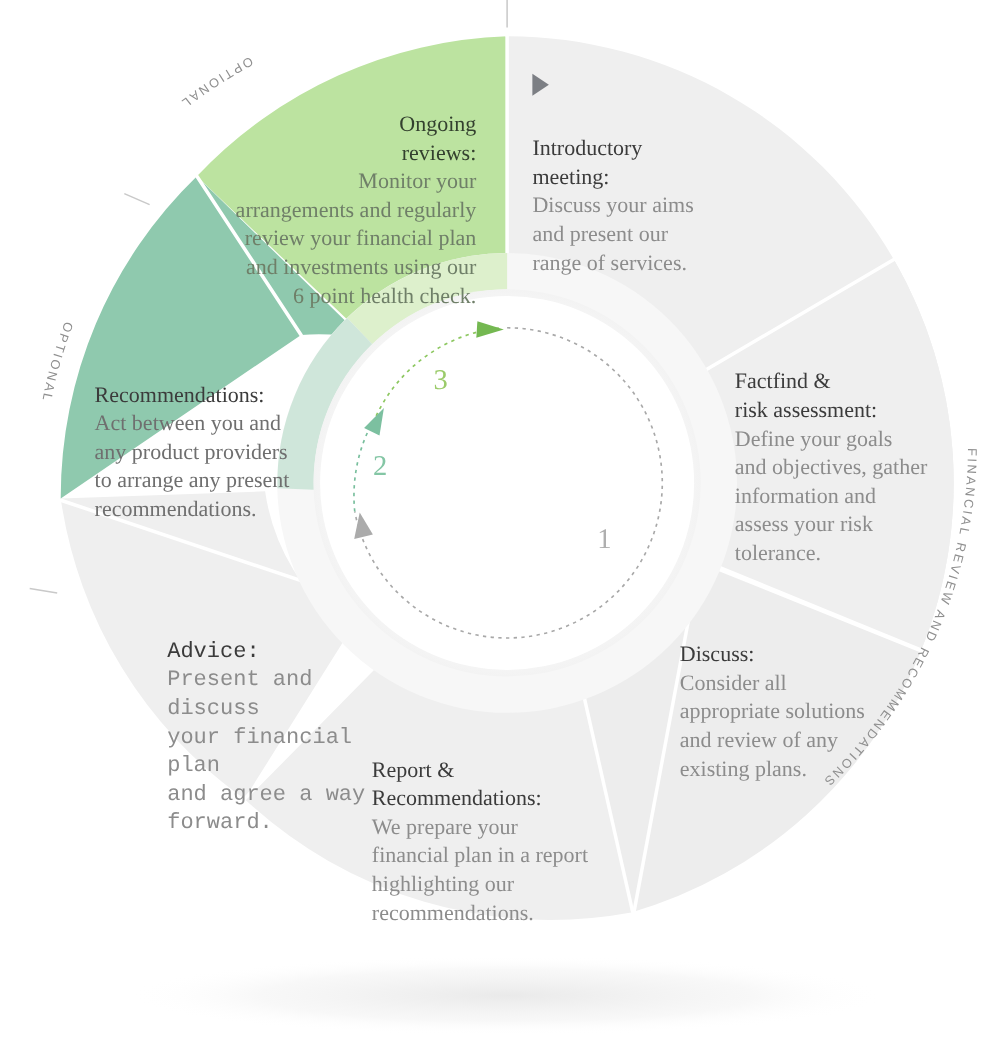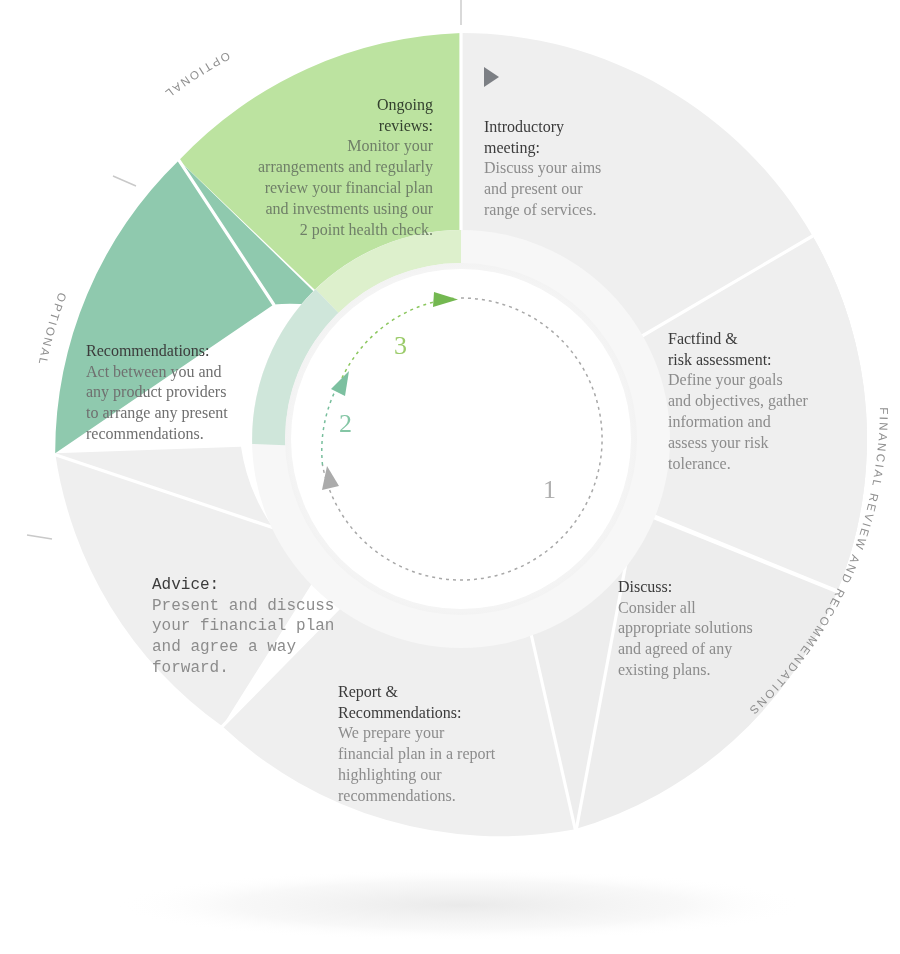--- a/index.html
+++ b/index.html
@@ -24,21 +24,21 @@
     top: 0;
     left: 0;
     width: 900px;
     height: 954px;
     display: block;
   }
   
   .seg-text {
     position: absolute;
     line-height: 1.30;
-    font-size: 16px;
+    font-size: 20px;
     color: #8c8c8c;
     white-space: pre-line;
   }
   .seg-text .seg-title {
     color: #3b3b3b;
     display: block;
     white-space: pre-line;
   }
   .seg-text.dark-body {
     color: #6f6f6f;
@@ -222,21 +222,21 @@
   <div class="seg-text align-left" style="left:484px; top:96px; width:215px;">
     <span class="seg-title">Introductory
 meeting:</span><span>Discuss your aims
 and present our
 range of services.</span>
   </div>
 
   <div class="seg-text align-left" style="left:618px; top:556px; width:215px;">
     <span class="seg-title">Discuss:</span><span>Consider all
 appropriate solutions
-and agreed of any
+and review of any
 existing plans.</span>
   </div>
 
   <div class="seg-text align-center" style="left:338px; top:661px; width:248px;">
     <span class="seg-title">Report &amp;
 Recommendations:</span><span>We prepare your
 financial plan in a report
 highlighting our
 recommendations.</span>
   </div>
@@ -254,20 +254,20 @@
 to arrange any present
 recommendations.</span>
   </div>
 
   <div class="seg-text align-right green-body" style="left:180px; top:74px; width:253px;">
     <span class="seg-title">Ongoing
 reviews:</span><span>Monitor your
 arrangements and regularly
 review your financial plan
 and investments using our
-2 point health check.</span>
+6 point health check.</span>
   </div>
 
   <div class="cyc-num" style="left:543px; top:475px; color:#AFAFAF;">1</div>
   <div class="cyc-num" style="left:339px; top:409px; color:#84C6A5;">2</div>
   <div class="cyc-num" style="left:394px; top:331px; color:#9BCB6A;">3</div>
 
 </div>
 
 </body></html>

